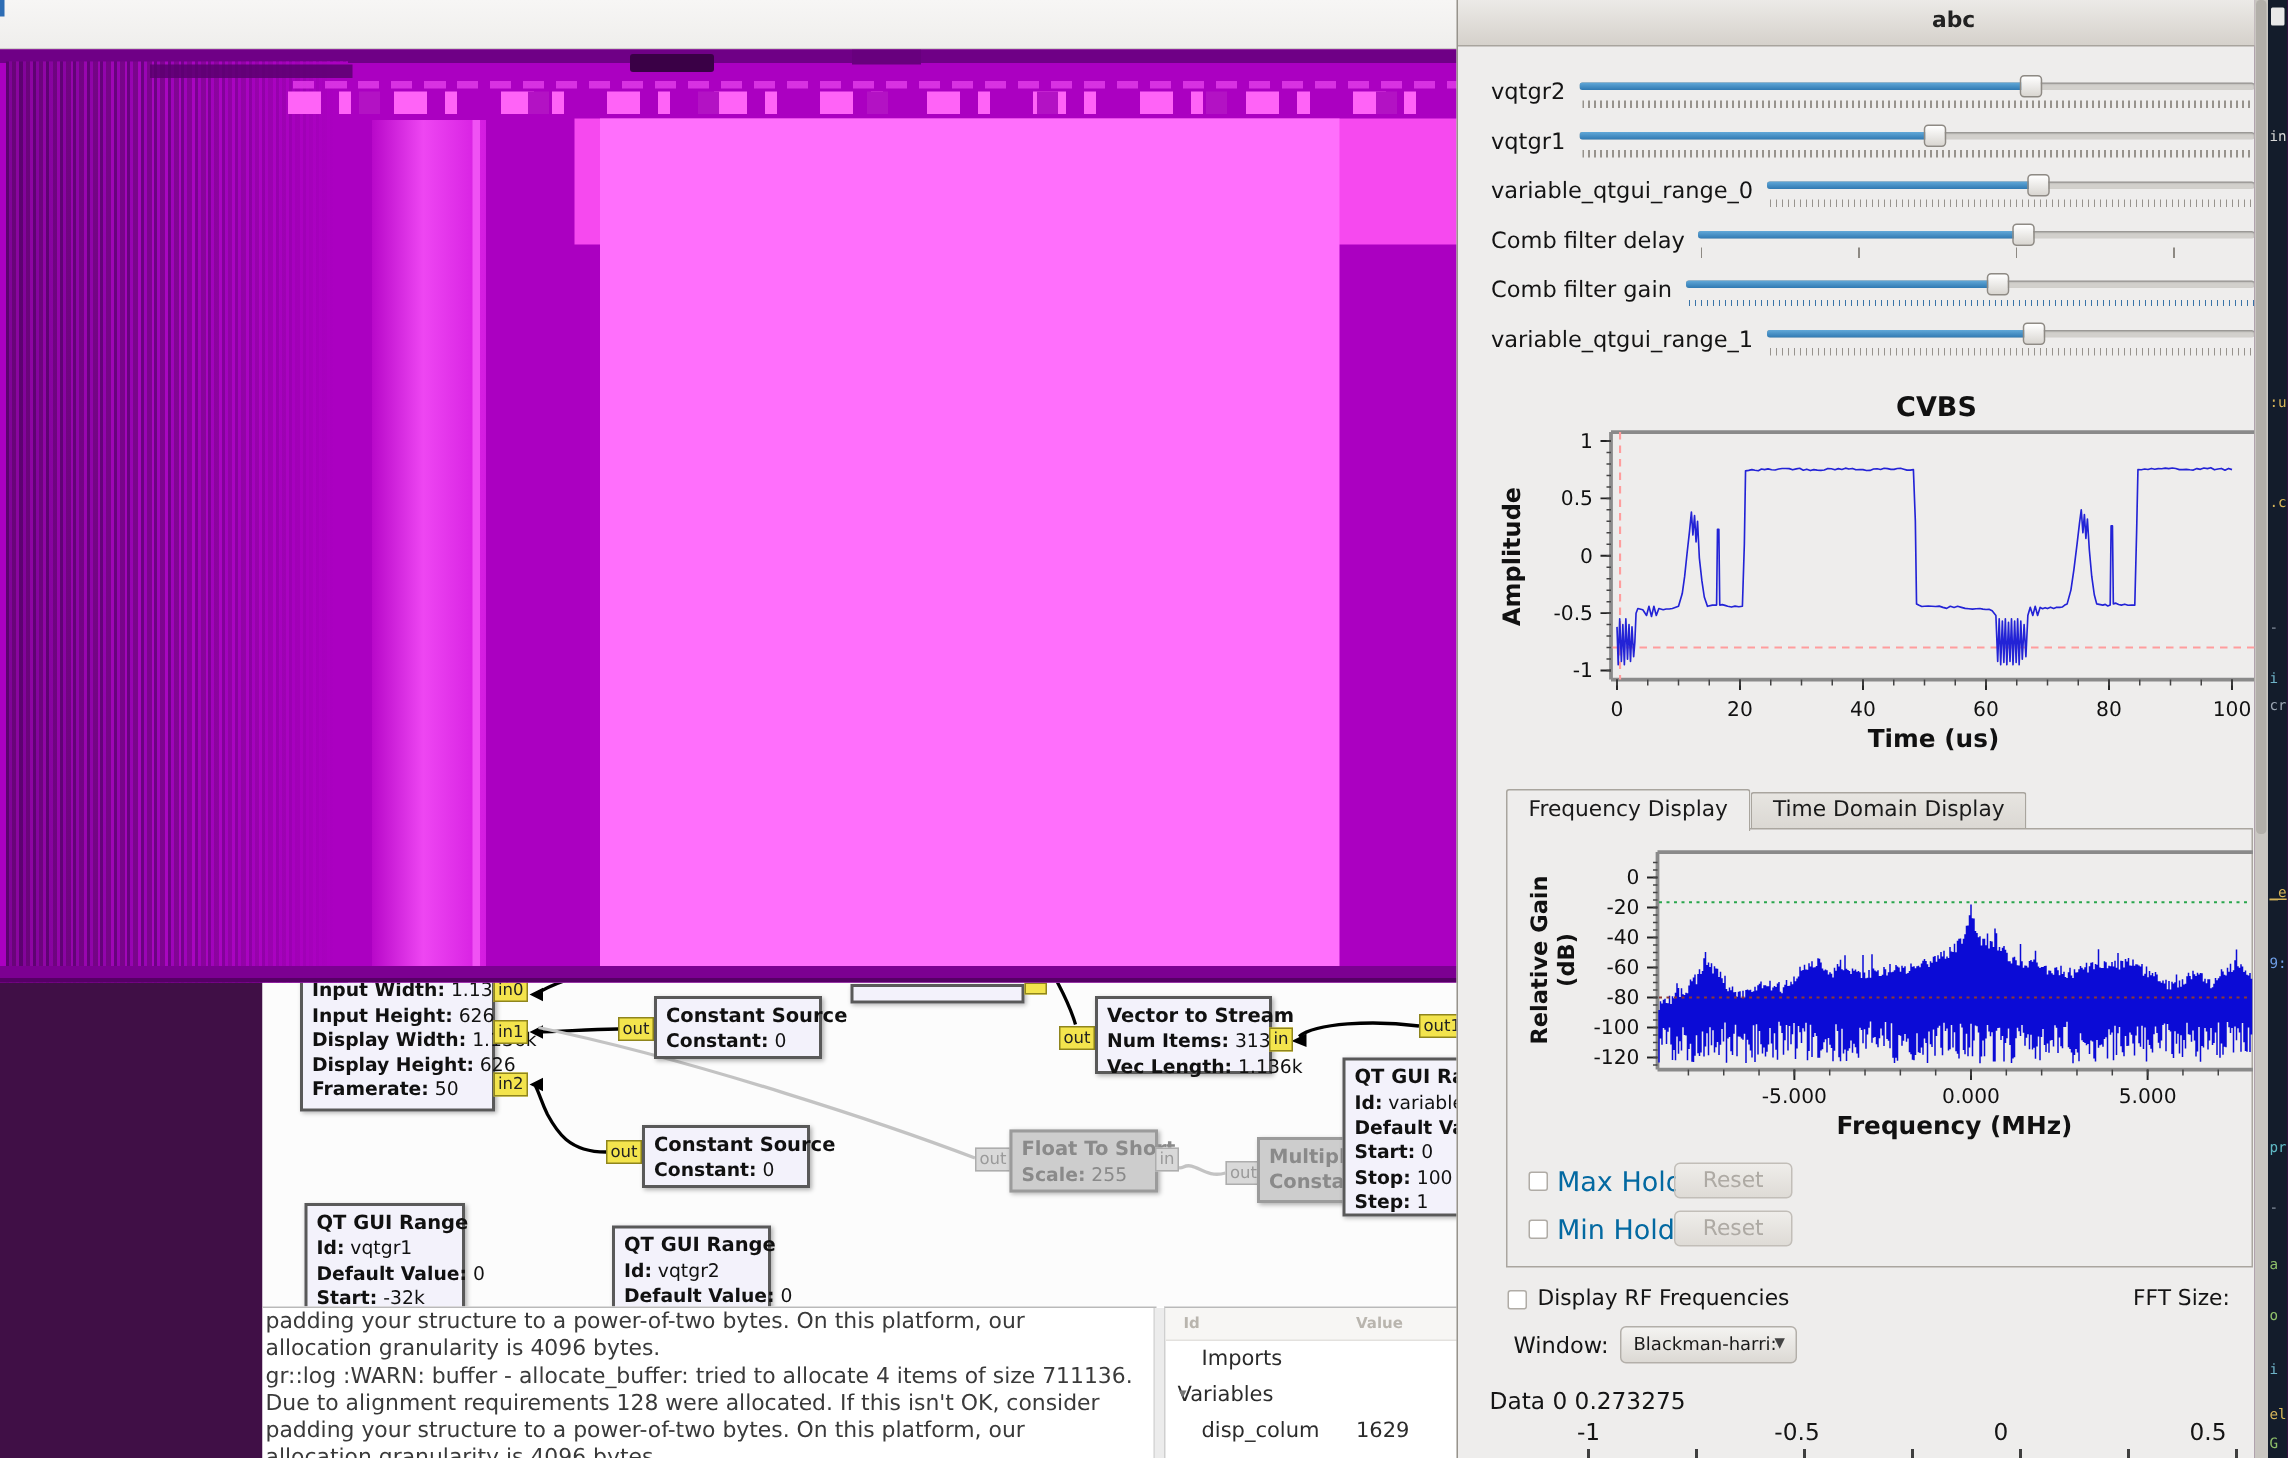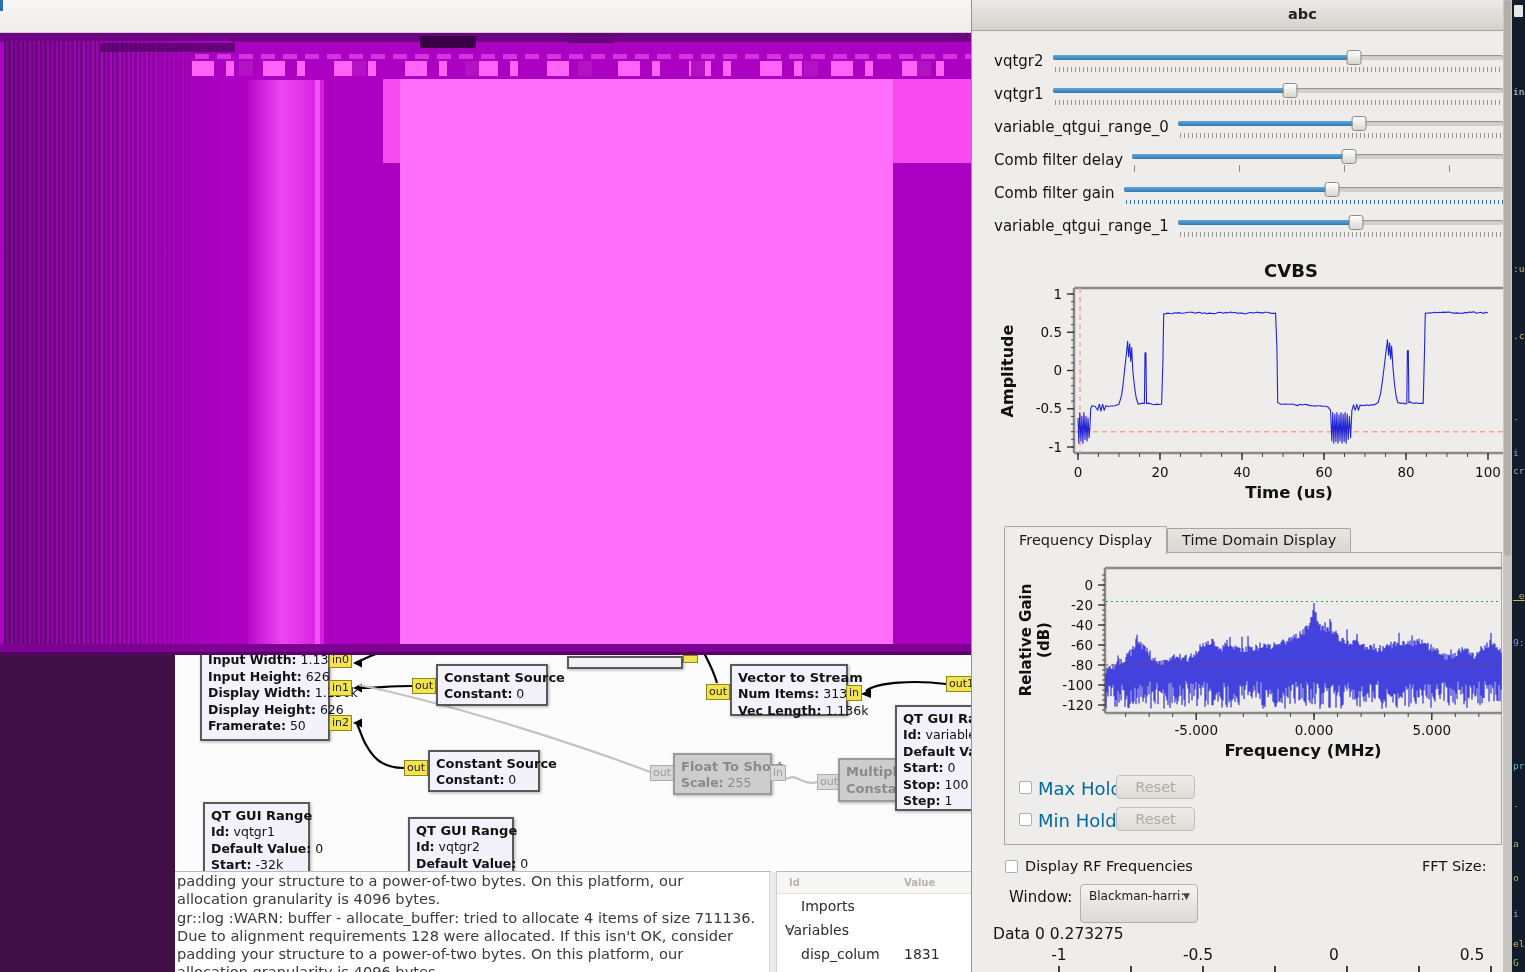--- a/index.html
+++ b/index.html
@@ -74,21 +74,21 @@
   .tabbar{left:32px;top:527px;height:26px;display:flex;align-items:center}
   .tab{font-size:14.5px;color:#1a1a1a;border:1px solid #a9a59e;border-bottom:none;border-radius:2px 2px 0 0;white-space:nowrap}
   .tab.active{background:#eeedec;padding:5px 14px 6px;position:relative;z-index:2}
   .tab.inactive{background:linear-gradient(#e7e5e1,#dbd8d3);padding:3px 14px 4px}
   .tabpanel{left:32px;top:552px;width:498px;height:293px;border:1px solid #aaa69f;background:#eeedec;box-sizing:border-box}
   .cb{position:absolute;width:13px;height:13px;background:#fff;border:1px solid #b0aca6;border-radius:2px;box-sizing:border-box}
   .holdlabel{position:absolute;font-size:18px;color:#0369a1}
   .resetbtn{position:absolute;width:79px;height:24px;background:linear-gradient(#efedea,#dedbd6);
     border:1px solid #c2beb8;border-radius:4px;color:#aeaaa4;font-size:14.5px;text-align:center;line-height:22px;box-sizing:border-box}
   .rflabel{position:absolute;font-size:14.5px;color:#141414}
-  .dropdown{position:absolute;left:108px;top:884px;width:118px;height:39px;background:linear-gradient(#f4f3f1,#dcd9d4);
+  .dropdown{position:absolute;left:108px;top:884px;width:118px;height:25px;background:linear-gradient(#f4f3f1,#dcd9d4);
     border:1px solid #b3afa9;border-radius:4px;box-sizing:border-box}
   .dropdown .dtext{position:absolute;left:8px;top:4px;font-size:12px;color:#1a1a1a;white-space:nowrap}
   .dropdown .darrow{position:absolute;right:7px;top:6px;font-size:9px;color:#444}
   .datareadout{position:absolute;left:21px;top:925px;font-size:15.5px;color:#141414}
   .baxlabel{position:absolute;top:946px;font-size:15.5px;color:#141414;transform:translateX(-50%)}
   .baxticks{position:absolute;left:86px;top:966px;width:446px;height:6px;
     background:repeating-linear-gradient(90deg,#3f3f3f 0 2px,rgba(0,0,0,0) 2px 72px)}
   
   .scrollstrip{left:1503px;top:0;width:9px;height:972px;background:#c9c6c1;z-index:5}
   .scrollthumb{left:1504px;top:0;width:7px;height:556px;background:#b2afa9;border-radius:3px;z-index:6}
@@ -231,21 +231,21 @@
     </div>
   <div class="abs grc-cscroll"></div>
   <div class="abs grc-vars">
     <div class="vhead">
       <span class="h1">Id</span>
       <span class="h2">Value</span>
     </div>
     <div id="varrows">
         <div class="vrow"><span style="padding-left: 24px;">Imports</span></div>
         <div class="vrow"><span class="vtog">▾</span><span style="padding-left: 8px;">Variables</span></div>
-        <div class="vrow"><span style="padding-left: 24px; text-align: right;">disp_colum</span><span class="vval">1831</span></div>
+        <div class="vrow"><span style="padding-left: 24px; text-align: right;">disp_colum</span><span class="vval">1629</span></div>
       </div>
   </div>
 </div>
 
 <div class="abs cp">
   <div class="abs cp-title">
     <span>abc</span>
   </div>
 
   <div class="abs sliders" id="sliders">

